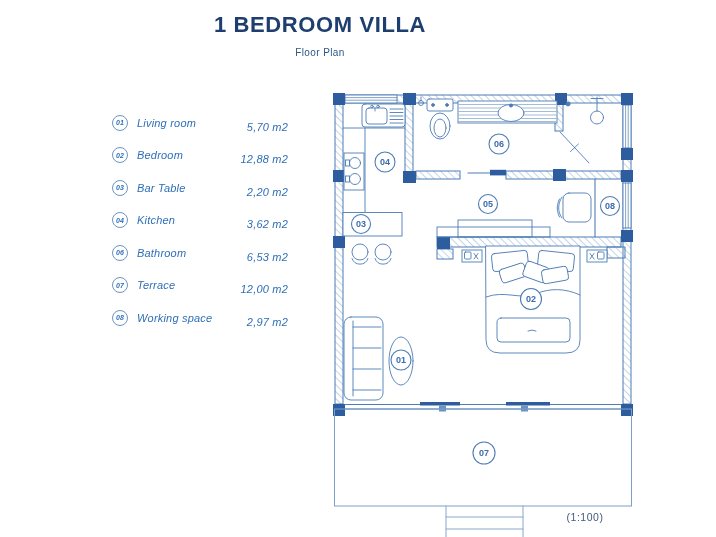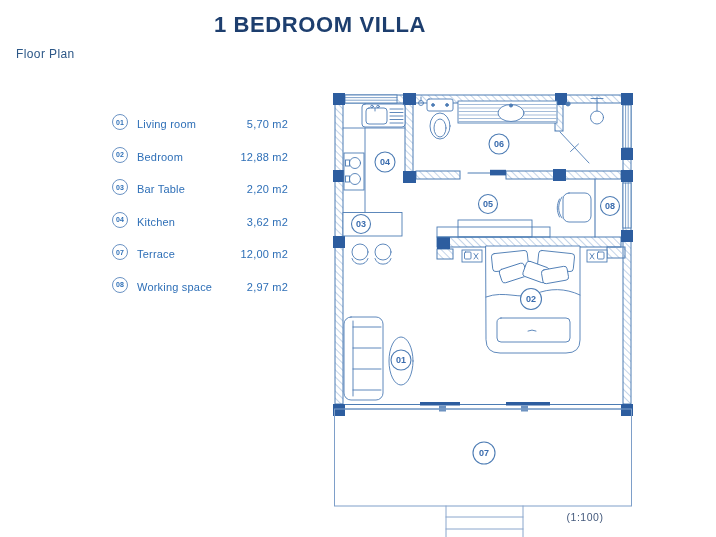--- a/index.html
+++ b/index.html
@@ -6,25 +6,25 @@
   #stage{
     position:relative;width:716px;height:537px;background:#ffffff;overflow:hidden;
     font-family:"Liberation Sans",sans-serif;
     padding-left:32px;
   }
   .title{
     position:absolute;left:0;top:12px;width:640px;text-align:center;
     font-size:22px;font-weight:bold;letter-spacing:0.6px;color:#1d3e6e;
   }
   .subtitle{
-    position:absolute;left:16px;top:47px;width:640px;
-    font-size:12px;font-weight:400;letter-spacing:0.4px;color:#2c5787;
+    position:absolute;left:0;top:47px;width:640px;text-align:center;
+    font-size:10px;font-weight:400;letter-spacing:0.4px;color:#2c5787;
   }
   .legend{position:absolute;left:112px;top:115px;width:176px;}
-  .legend-row{display:flex;align-items:flex-end;height:15px;margin-bottom:17.5px;}
+  .legend-row{display:flex;align-items:center;height:15px;margin-bottom:17.5px;font-style:italic;}
   .badge{
     width:14px;height:14px;border-radius:50%;border:1px solid #6b93c4;
     color:#2e6fb7;font-size:7px;font-weight:bold;display:flex;
     align-items:center;justify-content:center;margin-right:9px;flex:0 0 auto;
   }
   .legend-label{font-size:11px;color:#2e6fb7;flex:1;letter-spacing:0.2px;}
   .legend-value{font-size:11px;color:#2e6fb7;letter-spacing:0.2px;margin-top:8px;}
   svg text{font-family:"Liberation Sans",sans-serif;}
   .plan-num{font-size:9px;font-weight:bold;fill:#3a6cae;}
   .scale-note{font-size:10.5px;fill:#44597c;letter-spacing:0.5px;}
@@ -50,20 +50,25 @@
     </div>
     <div class="legend-row">
       <span class="badge">03</span>
       <span class="legend-label">Bar Table</span>
       <span class="legend-value">2,20 m2</span>
     </div>
     <div class="legend-row">
       <span class="badge">04</span>
       <span class="legend-label">Kitchen</span>
       <span class="legend-value">3,62 m2</span>
+    </div>
+    <div class="legend-row">
+      <span class="badge">06</span>
+      <span class="legend-label">Bathroom</span>
+      <span class="legend-value">6,53 m2</span>
     </div>
     <div class="legend-row">
       <span class="badge">07</span>
       <span class="legend-label">Terrace</span>
       <span class="legend-value">12,00 m2</span>
     </div>
     <div class="legend-row">
       <span class="badge">08</span>
       <span class="legend-label">Working space</span>
       <span class="legend-value">2,97 m2</span>

